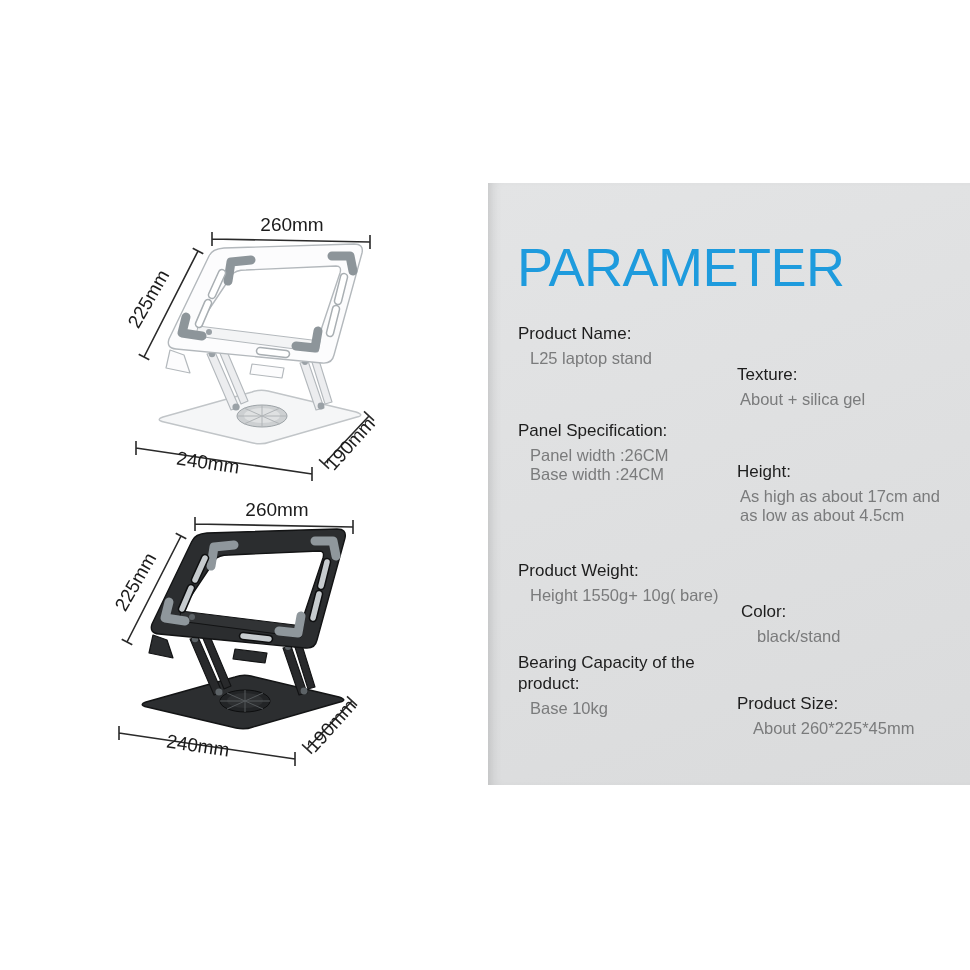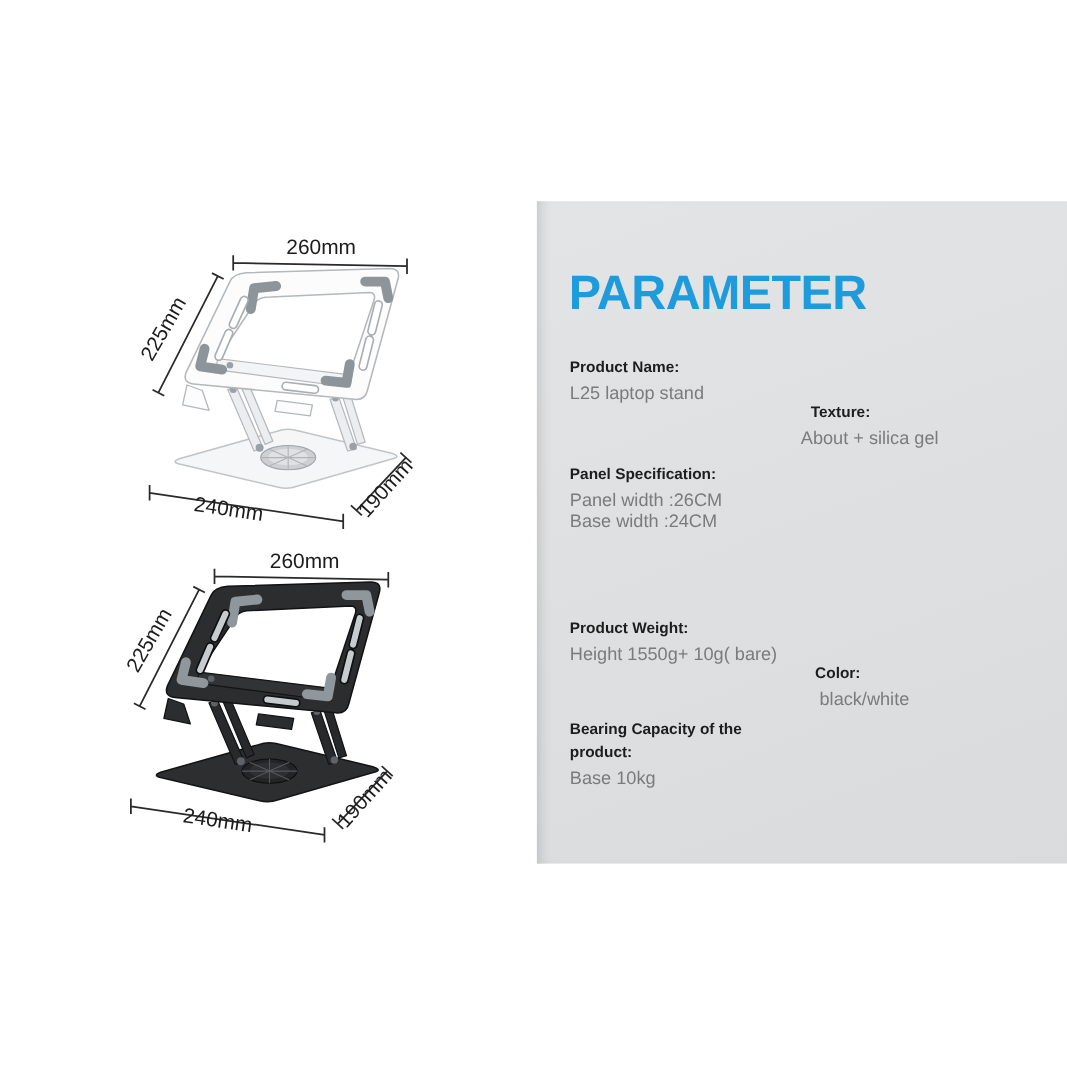--- a/index.html
+++ b/index.html
@@ -9,29 +9,29 @@
     font-family:"Liberation Sans",sans-serif;
   }
   
   .panel{
     position:absolute;left:488px;top:183px;width:482px;height:602px;
     background:linear-gradient(160deg,#e3e4e5 0%,#dedfe0 55%,#dadbdc 100%);
     box-shadow:inset 10px 0 14px -10px rgba(0,0,0,0.20);
   }
   .panel-title{
     position:absolute;left:29px;top:60px;margin:0;
-    font-size:44px;font-weight:700;line-height:48px;letter-spacing:-0.5px;
+    font-size:54px;font-weight:400;line-height:48px;letter-spacing:-0.5px;
     color:#1e9bdd;
   }
   .cell{position:absolute;}
   .cell .label{
-    font-size:14px;font-weight:700;color:#1d1d1d;line-height:21px;margin-bottom:5px;
+    font-size:17px;font-weight:400;color:#1d1d1d;line-height:21px;margin-bottom:5px;
   }
   .cell .value{
-    font-size:16.5px;color:#7a7b7c;line-height:19px;white-space:pre-line;
+    font-size:16.5px;color:#7a7b7c;line-height:19px;white-space:pre-line;margin-left:12px;
   }
   .c2 .label{padding-left:9px;margin-top:41px;}
   .iv .value{padding-left:13px;}
 
   
   svg.stand{position:absolute;}
   .stand-white{
     left:112px;top:205px;
     --plate:#fcfcfd; --edge:#b3b8bc; --pad:#8d959a;
     --slot:#ffffff; --slotEdge:#a8aeb2;
@@ -133,27 +133,36 @@
   <div class="cell c2" style="left:240px;top:140px;width:238px">
     <div class="label">Texture:</div>
     <div class="value">About + silica gel</div>
   </div>
 
   <div class="cell" style="left:30px;top:237px;width:205px">
     <div class="label">Panel Specification:</div>
     <div class="value">Panel width :26CM
 Base width :24CM</div>
   </div>
+  <div class="cell c2" style="left:240px;top:237px;width:240px">
+    <div class="label">Height:</div>
+    <div class="value">As high as about 17cm and
+as low as about 4.5cm</div>
+  </div>
 
   <div class="cell" style="left:30px;top:377px;width:230px">
     <div class="label">Product Weight:</div>
     <div class="value">Height 1550g+ 10g( bare)</div>
   </div>
   <div class="cell c2 iv" style="left:244px;top:377px;width:235px">
     <div class="label">Color:</div>
-    <div class="value">black/white</div>
+    <div class="value">black/stand</div>
   </div>
 
   <div class="cell" style="left:30px;top:469px;width:205px">
     <div class="label">Bearing Capacity of the product:</div>
     <div class="value">Base 10kg</div>
   </div>
+  <div class="cell c2 iv" style="left:240px;top:469px;width:235px">
+    <div class="label">Product Size:</div>
+    <div class="value">About 260*225*45mm</div>
+  </div>
 </section>
 
 </body></html>

